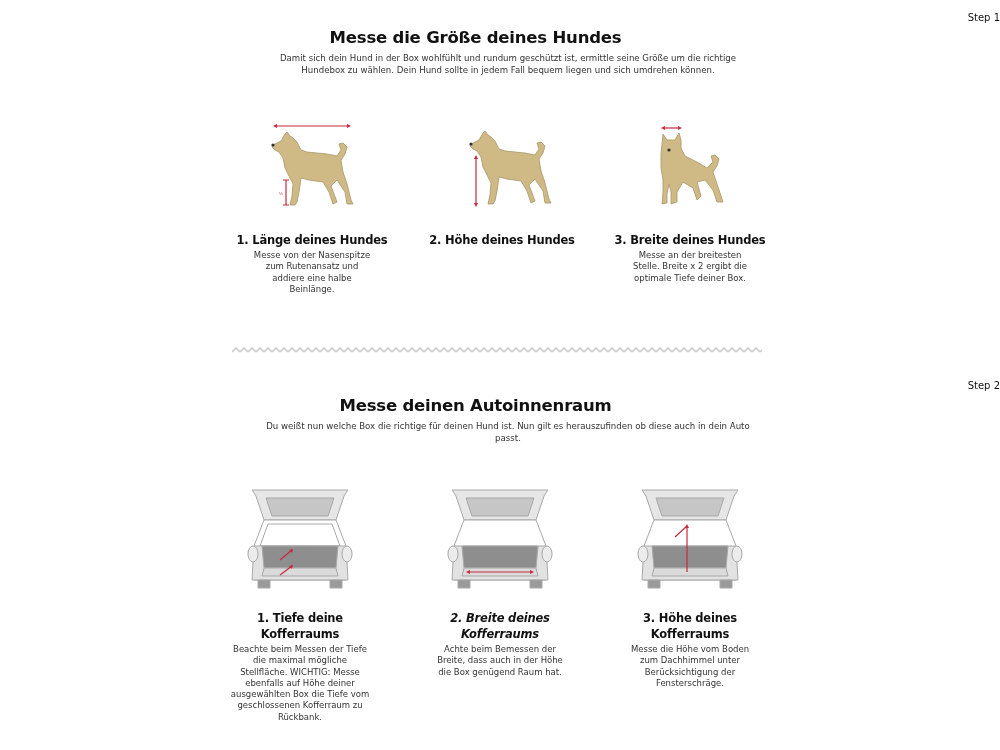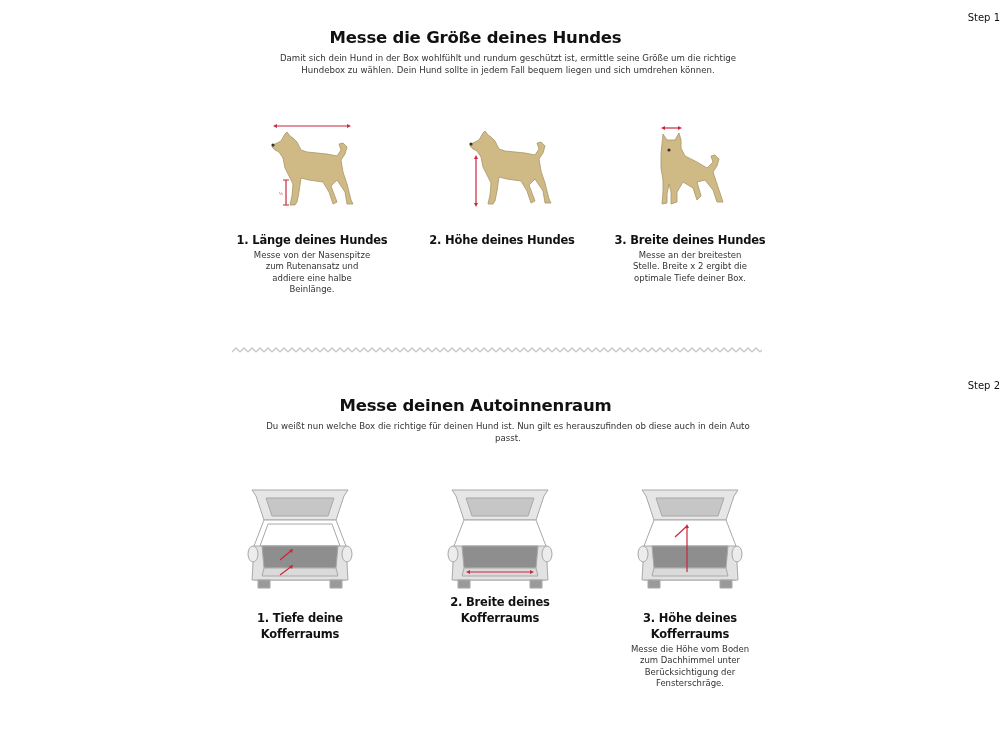--- a/index.html
+++ b/index.html
@@ -117,20 +117,21 @@
         <rect x="18" y="96" width="12" height="8" fill="#9a9a9a"></rect>
         <rect x="90" y="96" width="12" height="8" fill="#9a9a9a"></rect>
       </g>
       <line x1="40" y1="76" x2="52" y2="66" stroke="#c8283c" stroke-width="1.2"></line>
       <polygon points="53,65 49,66 52,69" fill="#c8283c"></polygon>
       <line x1="40" y1="91" x2="52" y2="82" stroke="#c8283c" stroke-width="1.2"></line>
       <polygon points="53,81 49,82 52,85" fill="#c8283c"></polygon>
     </svg>
   </div>
   <div class="item-title" style="margin-top:16px;">1. Tiefe deine Kofferraums</div>
+  <div class="item-desc" style="padding:0 4px;">Beachte beim Messen der Tiefe die maximal mögliche Stellfläche. WICHTIG: Messe ebenfalls auf Höhe deiner ausgewählten Box die Tiefe vom geschlossenen Kofferraum zu Rückbank.</div>
 </div>
 
 <div class="item" style="left:425px; top:484px; width:150px;">
   <div class="pic" style="width:120px; height:110px;">
     <svg width="120" height="110" viewBox="0 0 120 110">
       <g stroke="#a8a8a8" stroke-width="1" stroke-linejoin="round">
         <path d="M12,6 L108,6 L104,12 L96,36 L24,36 L16,12 Z" fill="#e6e6e6"></path>
         <path d="M26,14 L94,14 L88,32 L32,32 Z" fill="#c6c6c6"></path>
         <path d="M24,36 L96,36 L106,62 L106,96 L14,96 L14,62 Z" fill="#ffffff"></path>
         <path d="M14,62 L106,62 L108,96 L12,96 Z" fill="#e2e2e2"></path>
@@ -139,21 +140,22 @@
         <path d="M22,62 L98,62 L96,84 L24,84 Z" fill="#8e8e8e"></path>
         <path d="M24,84 L96,84 L98,92 L22,92 Z" fill="#dadada"></path>
         <rect x="18" y="96" width="12" height="8" fill="#9a9a9a"></rect>
         <rect x="90" y="96" width="12" height="8" fill="#9a9a9a"></rect>
       </g>
       <line x1="28" y1="88" x2="92" y2="88" stroke="#c8283c" stroke-width="1.2"></line>
       <polygon points="26,88 30,86 30,90" fill="#c8283c"></polygon>
       <polygon points="94,88 90,86 90,90" fill="#c8283c"></polygon>
     </svg>
   </div>
-  <div class="item-title" style="">2. Breite deines Kofferraums</div>
+  <div class="item-title" style="margin-top:16px;font-style:italic;">2. Breite deines Kofferraums</div>
+  <div class="item-desc" style="padding:0 8px;">Achte beim Bemessen der Breite, dass auch in der Höhe die Box genügend Raum hat.</div>
 </div>
 
 <div class="item" style="left:615px; top:484px; width:150px;">
   <div class="pic" style="width:120px; height:110px;">
     <svg width="120" height="110" viewBox="0 0 120 110">
       <g stroke="#a8a8a8" stroke-width="1" stroke-linejoin="round">
         <path d="M12,6 L108,6 L104,12 L96,36 L24,36 L16,12 Z" fill="#e6e6e6"></path>
         <path d="M26,14 L94,14 L88,32 L32,32 Z" fill="#c6c6c6"></path>
         <path d="M24,36 L96,36 L106,62 L106,96 L14,96 L14,62 Z" fill="#ffffff"></path>
         <path d="M14,62 L106,62 L108,96 L12,96 Z" fill="#e2e2e2"></path>

